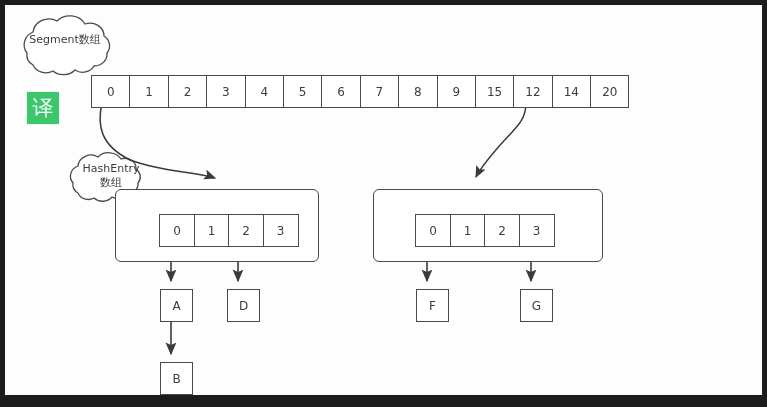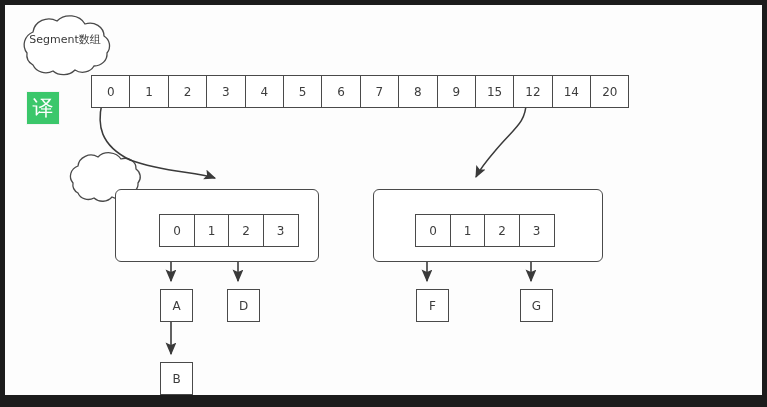--- a/index.html
+++ b/index.html
@@ -202,20 +202,22 @@
       <path d="M233,235 L233,276" fill="none" stroke="#3a3a3a" stroke-width="1.6" marker-end="url(#arrowhead)"></path>
 
       <path d="M422,235 L422,276" fill="none" stroke="#3a3a3a" stroke-width="1.6" marker-end="url(#arrowhead)"></path>
 
       <path d="M526,235 L526,276" fill="none" stroke="#3a3a3a" stroke-width="1.6" marker-end="url(#arrowhead)"></path>
     </svg>
 
     <div class="translate-badge">译</div>
 
     <div class="cloud-label" id="cloud-segment-label">Segment数组</div>
+    <div class="cloud-label" id="cloud-hashentry-label">HashEntry
+数组</div>
 
     <div class="array-strip" id="segment-array">
       <div class="cell">0</div>
       <div class="cell">1</div>
       <div class="cell">2</div>
       <div class="cell">3</div>
       <div class="cell">4</div>
       <div class="cell">5</div>
       <div class="cell">6</div>
       <div class="cell">7</div>

